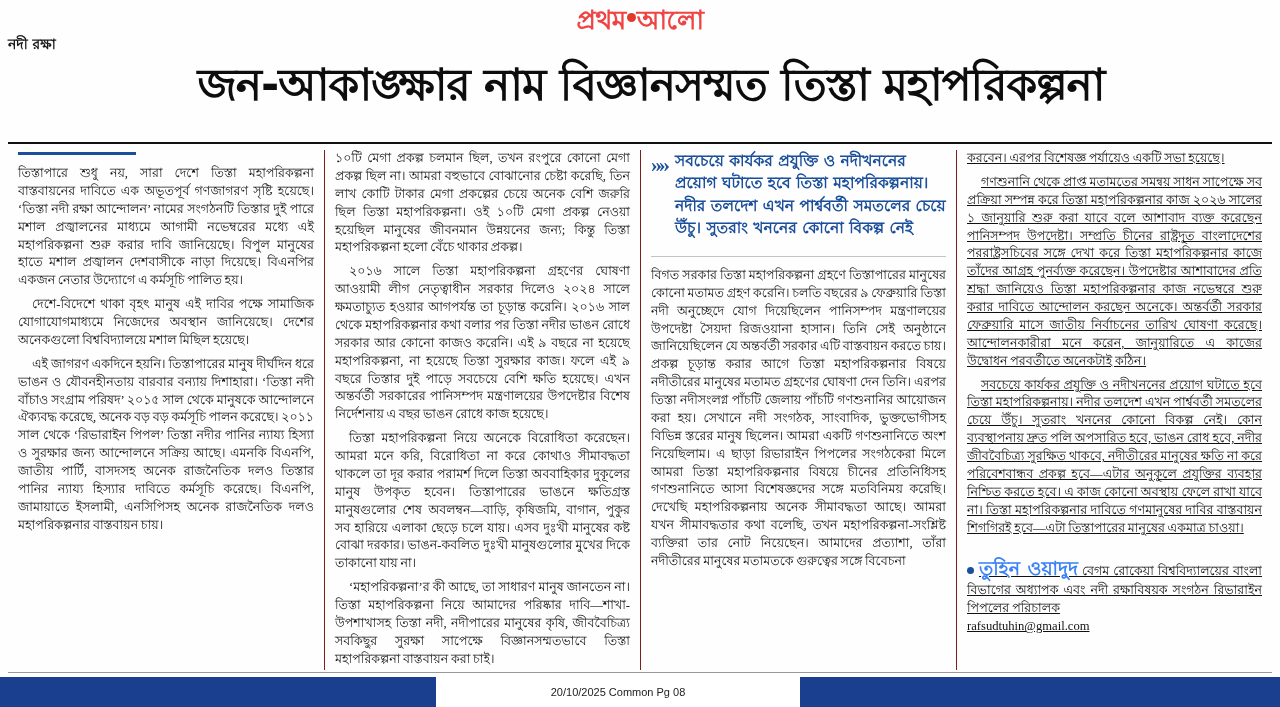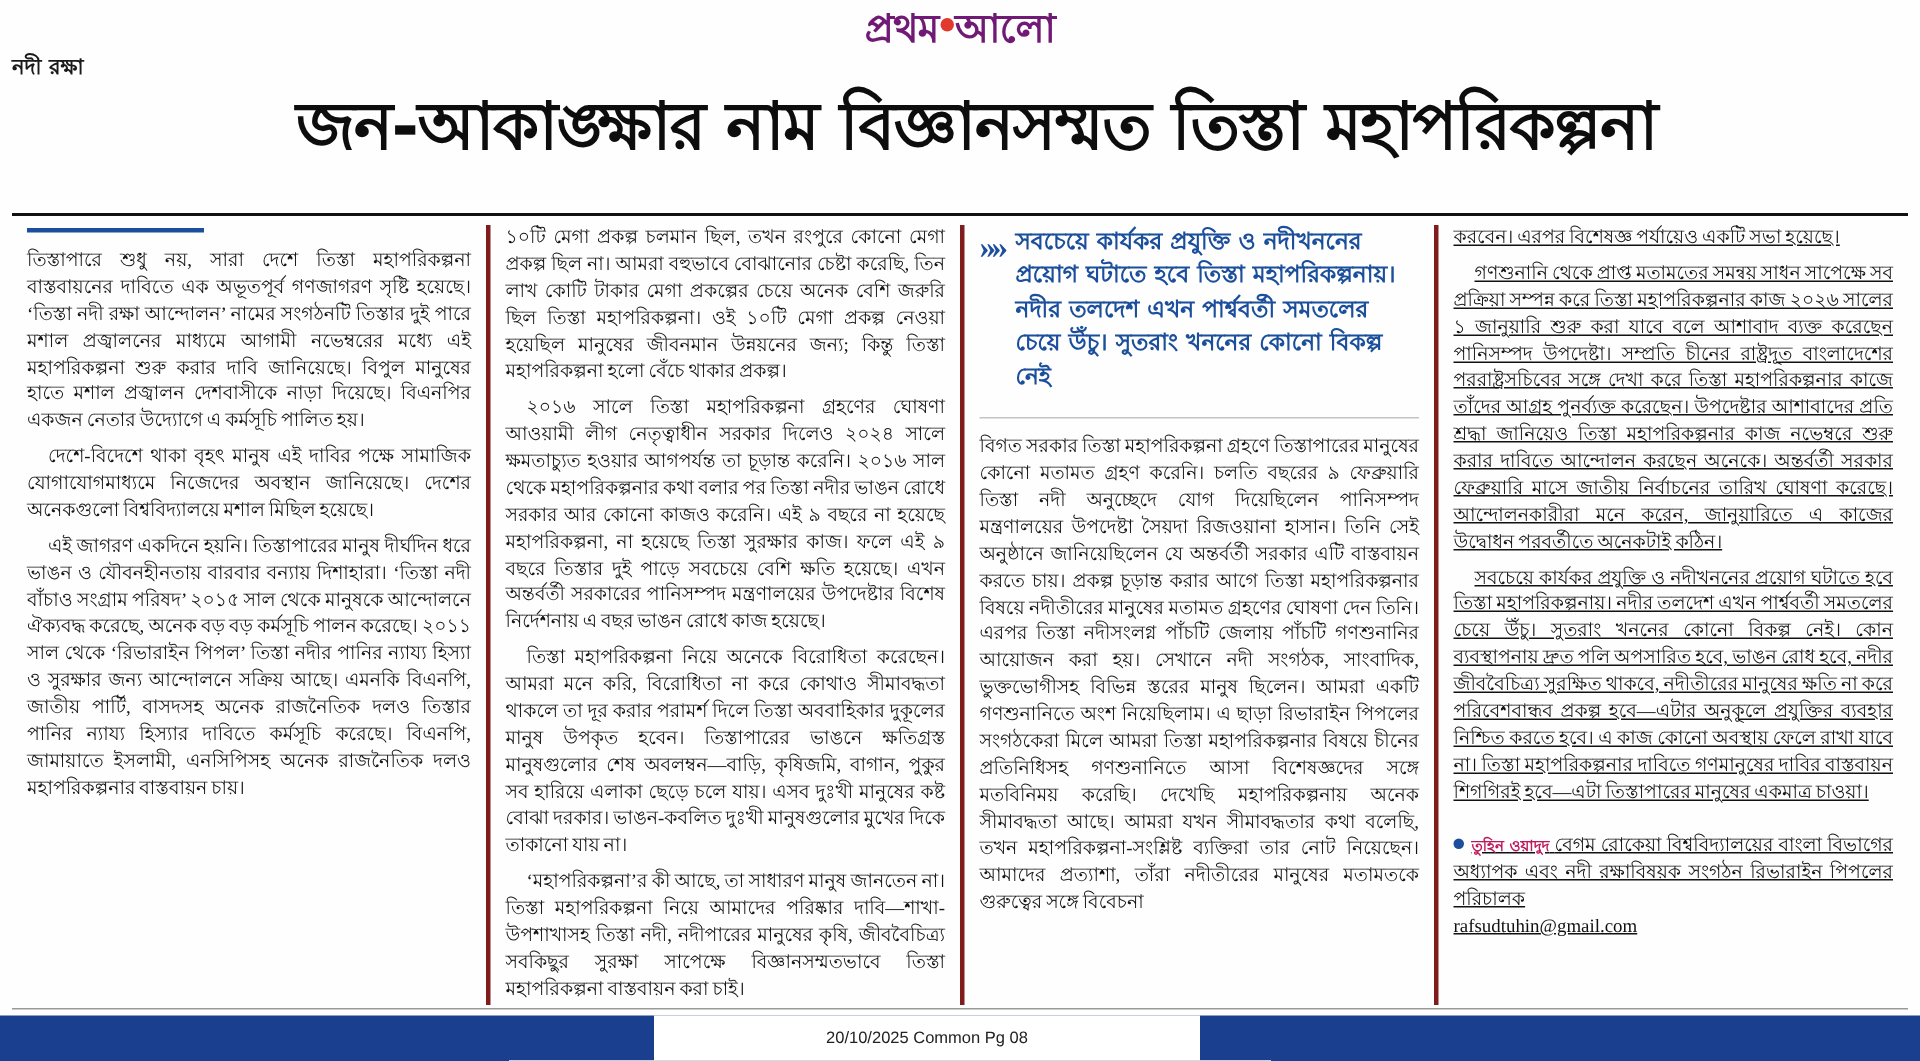--- a/index.html
+++ b/index.html
@@ -27,25 +27,25 @@
     position: absolute;
     top: 4px;
     left: 0;
     width: 1280px;
     height: 34px;
     display: flex;
     align-items: center;
     justify-content: center;
   }
   .logo-text {
-    font-family: Liberation Mono, monospace;
+    font-family: Liberation Serif, serif;
     font-size: 26px;
     font-weight: bold;
     letter-spacing: -0.5px;
-    color: #701a75;
+    color: #ef4444;
     line-height: 1;
   }
   .logo-dot {
     display: inline-block;
     width: 9px;
     height: 9px;
     border-radius: 50%;
     background: #e03a2f;
     margin: 0 1px;
     position: relative;
@@ -97,21 +97,21 @@
     display: flex;
     gap: 0;
   }
   .col {
     position: relative;
     box-sizing: border-box;
     padding: 0 10px;
     overflow: hidden;
   }
   .col + .col {
-    border-left: 3px solid #7f1d1d;
+    border-left: 1px solid #7f1d1d;
   }
   .col-1 { width: 316px; }
   .col-2 { width: 316px; }
   .col-3 { width: 316px; }
   .col-4 { width: 316px; text-decoration: underline; }
 
   .byline-rule {
     width: 118px;
     height: 3px;
     background: #1b4f9c;
@@ -182,22 +182,22 @@
     height: 7px;
     border-radius: 50%;
     background: #1b4f9c;
     margin-right: 5px;
     position: relative;
     top: -1px;
   }
   .bio-name {
     font-family: "DejaVu Sans", sans-serif;
     font-weight: bold;
-    color: #be185d;
-    font-size: 10px;
+    color: #3b82f6;
+    font-size: 19px;
   }
   .bio-email {
     font-family: "Liberation Serif", serif;
     font-size: 12.6px;
   }
 
   
   .footer-bar {
     position: absolute;
     left: 0;

